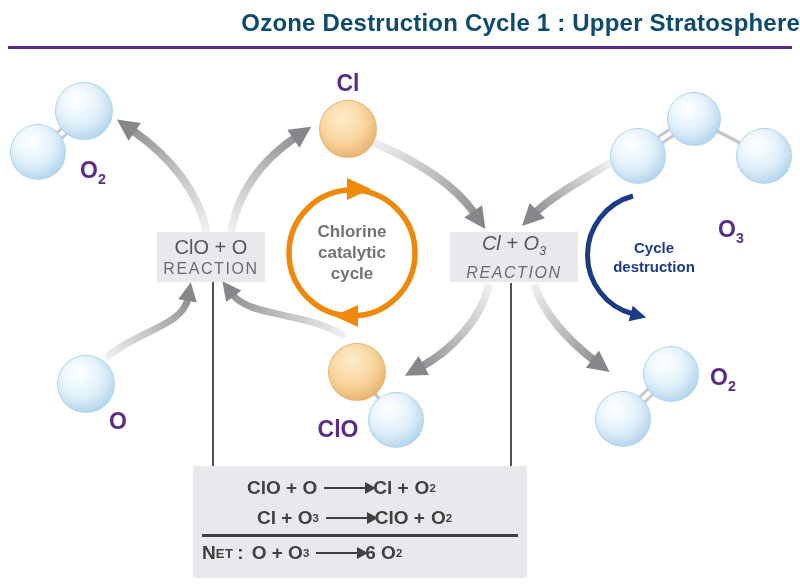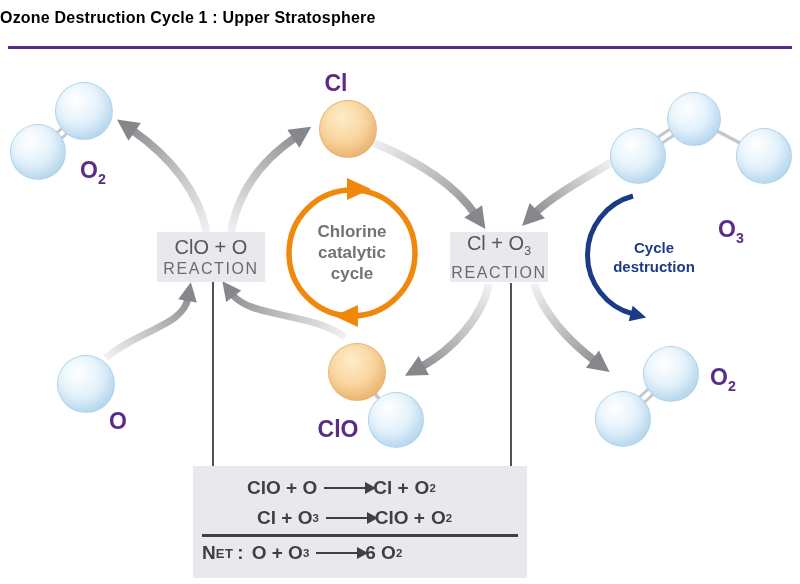--- a/index.html
+++ b/index.html
@@ -3,22 +3,22 @@
 <meta charset="utf-8">
 <style>
   html,body{margin:0;padding:0;background:#ffffff;}
   #stage{
     position:relative;width:800px;height:584px;background:#ffffff;overflow:hidden;
     font-family:"Liberation Sans", sans-serif;
   }
   .abs{position:absolute;}
   
   .title{
-    left:0;top:9px;width:800px;text-align:left;
-    font-size:16px;font-weight:bold;color:#000000;letter-spacing:.2px;
+    left:0;top:9px;width:800px;text-align:right;
+    font-size:24px;font-weight:bold;color:#0c4a6e;letter-spacing:.2px;
   }
   .title-rule{left:8px;top:46px;width:784px;height:3px;background:#5B2C87;}
   
   .sph{position:absolute;border-radius:50%;}
   .sph-blue{
     background:radial-gradient(circle at 36% 30%, #ffffff 0%, #ecf6fc 30%, #d3e9f7 65%, #b7dbf0 100%);
     border:1px solid rgba(140,195,228,.55);
     box-shadow:inset -4px -6px 10px rgba(120,170,210,.22);
   }
   .sph-orange{
@@ -192,41 +192,41 @@
 
   <div class="sph sph-orange" style="left:328px;top:343px;width:56px;height:56px;"></div>
   <div class="sph sph-blue" style="left:368px;top:392px;width:54px;height:54px;"></div>
 
   <div class="sph sph-blue" style="left:643px;top:346px;width:54px;height:54px;"></div>
   <div class="sph sph-blue" style="left:595px;top:391px;width:54px;height:54px;"></div>
 
   <div class="abs mlabel" style="left:93px;top:172px;">
     <span>O</span><sub>2</sub>
   </div>
-  <div class="abs mlabel" style="left:336px;top:83px;">
+  <div class="abs mlabel" style="left:348px;top:83px;">
     <span>Cl</span>
   </div>
   <div class="abs mlabel" style="left:731px;top:191px;margin-top:40px;">
     <span>O</span><sub>3</sub>
   </div>
   <div class="abs mlabel" style="left:118px;top:421px;">
     <span>O</span>
   </div>
   <div class="abs mlabel" style="left:338px;top:429px;">
     <span>ClO</span>
   </div>
   <div class="abs mlabel" style="left:723px;top:379px;">
     <span>O</span><sub>2</sub>
   </div>
 
   <div class="abs rbox" style="left:157px;top:232px;width:108px;height:50px;">
     <div class="frm"><span>ClO + O</span></div>
     <div class="rlab">REACTION</div>
   </div>
-  <div class="abs rbox" style="left:450px;top:232px;width:98px;height:50px;">
+  <div class="abs rbox" style="left:450px;top:232px;width:128px;height:50px;font-style:italic;">
     <div class="frm">
       <span>Cl + O</span><sub>3</sub>
     </div>
     <div class="rlab">REACTION</div>
   </div>
 
   <div class="abs cycle-text" style="left:352px;top:252px;">
     <div>Chlorine</div>
     <div>catalytic</div>
     <div>cycle</div>

